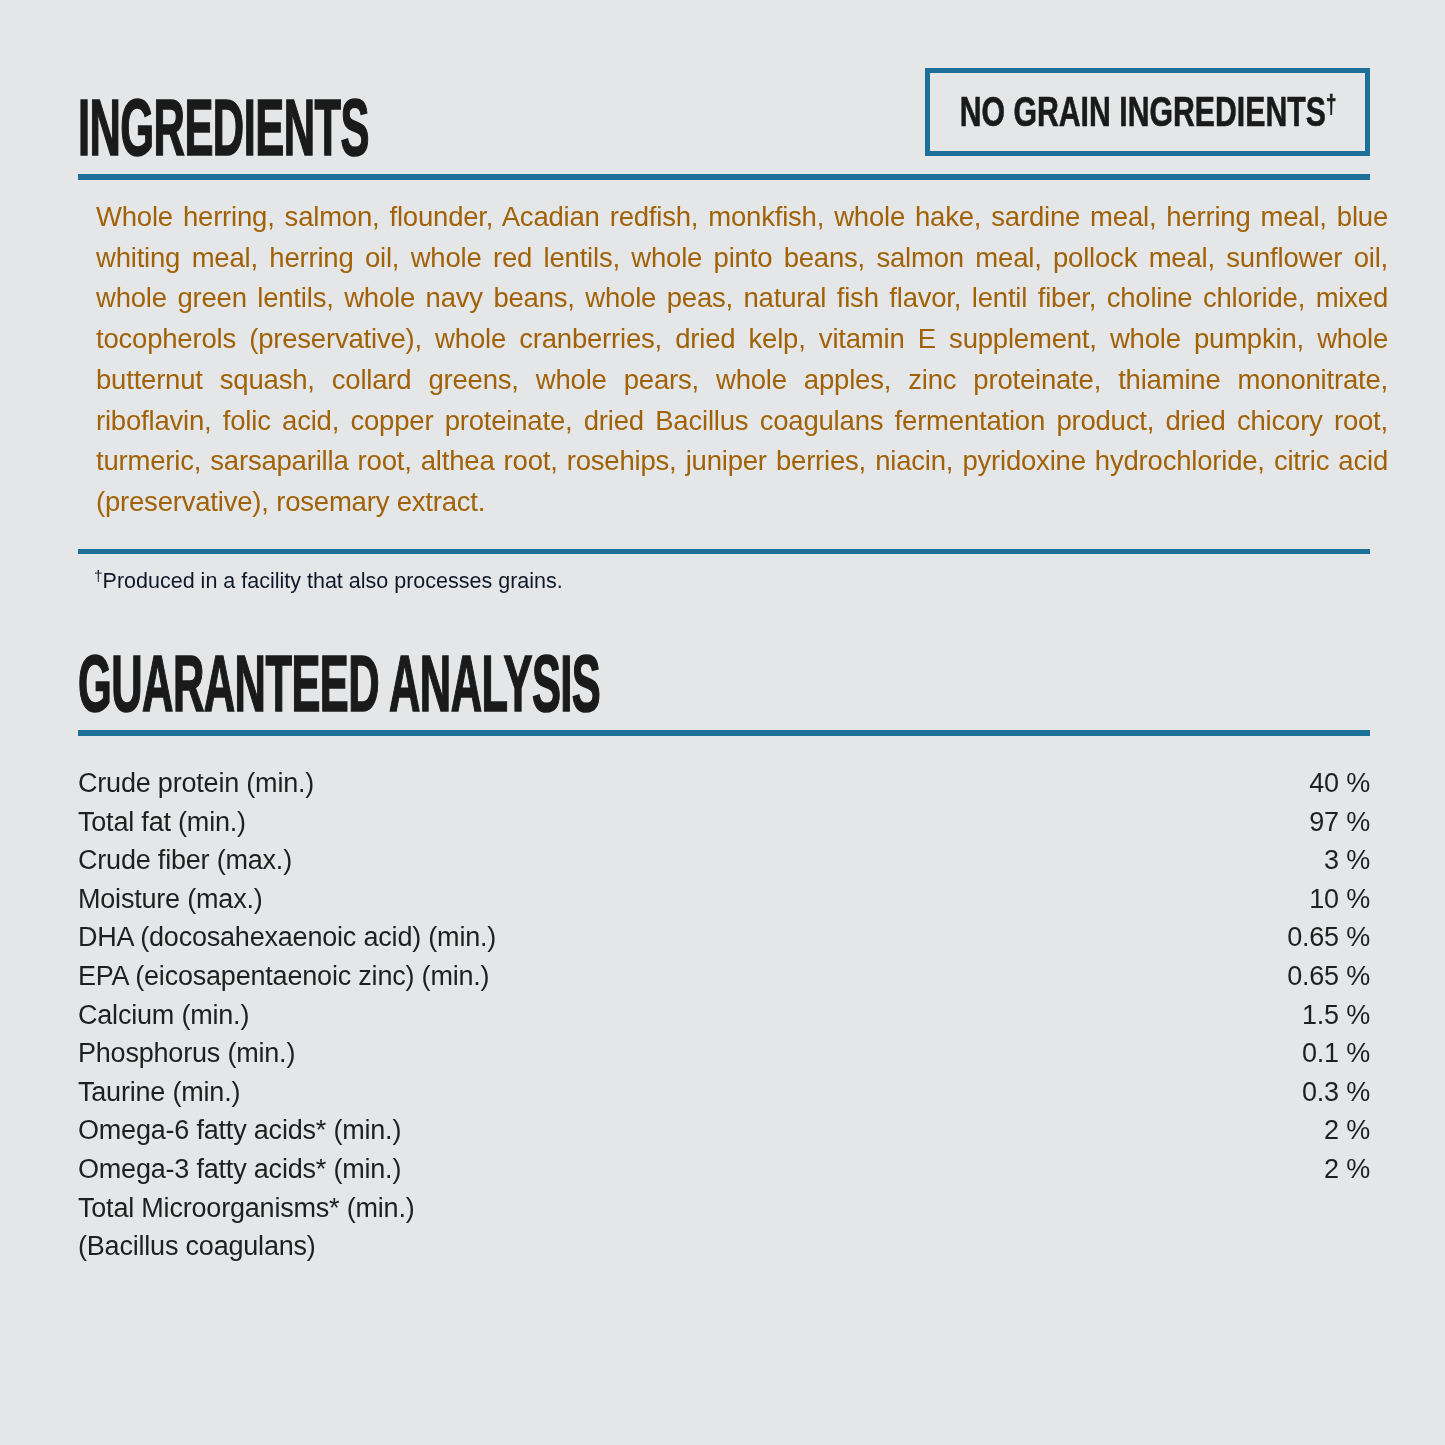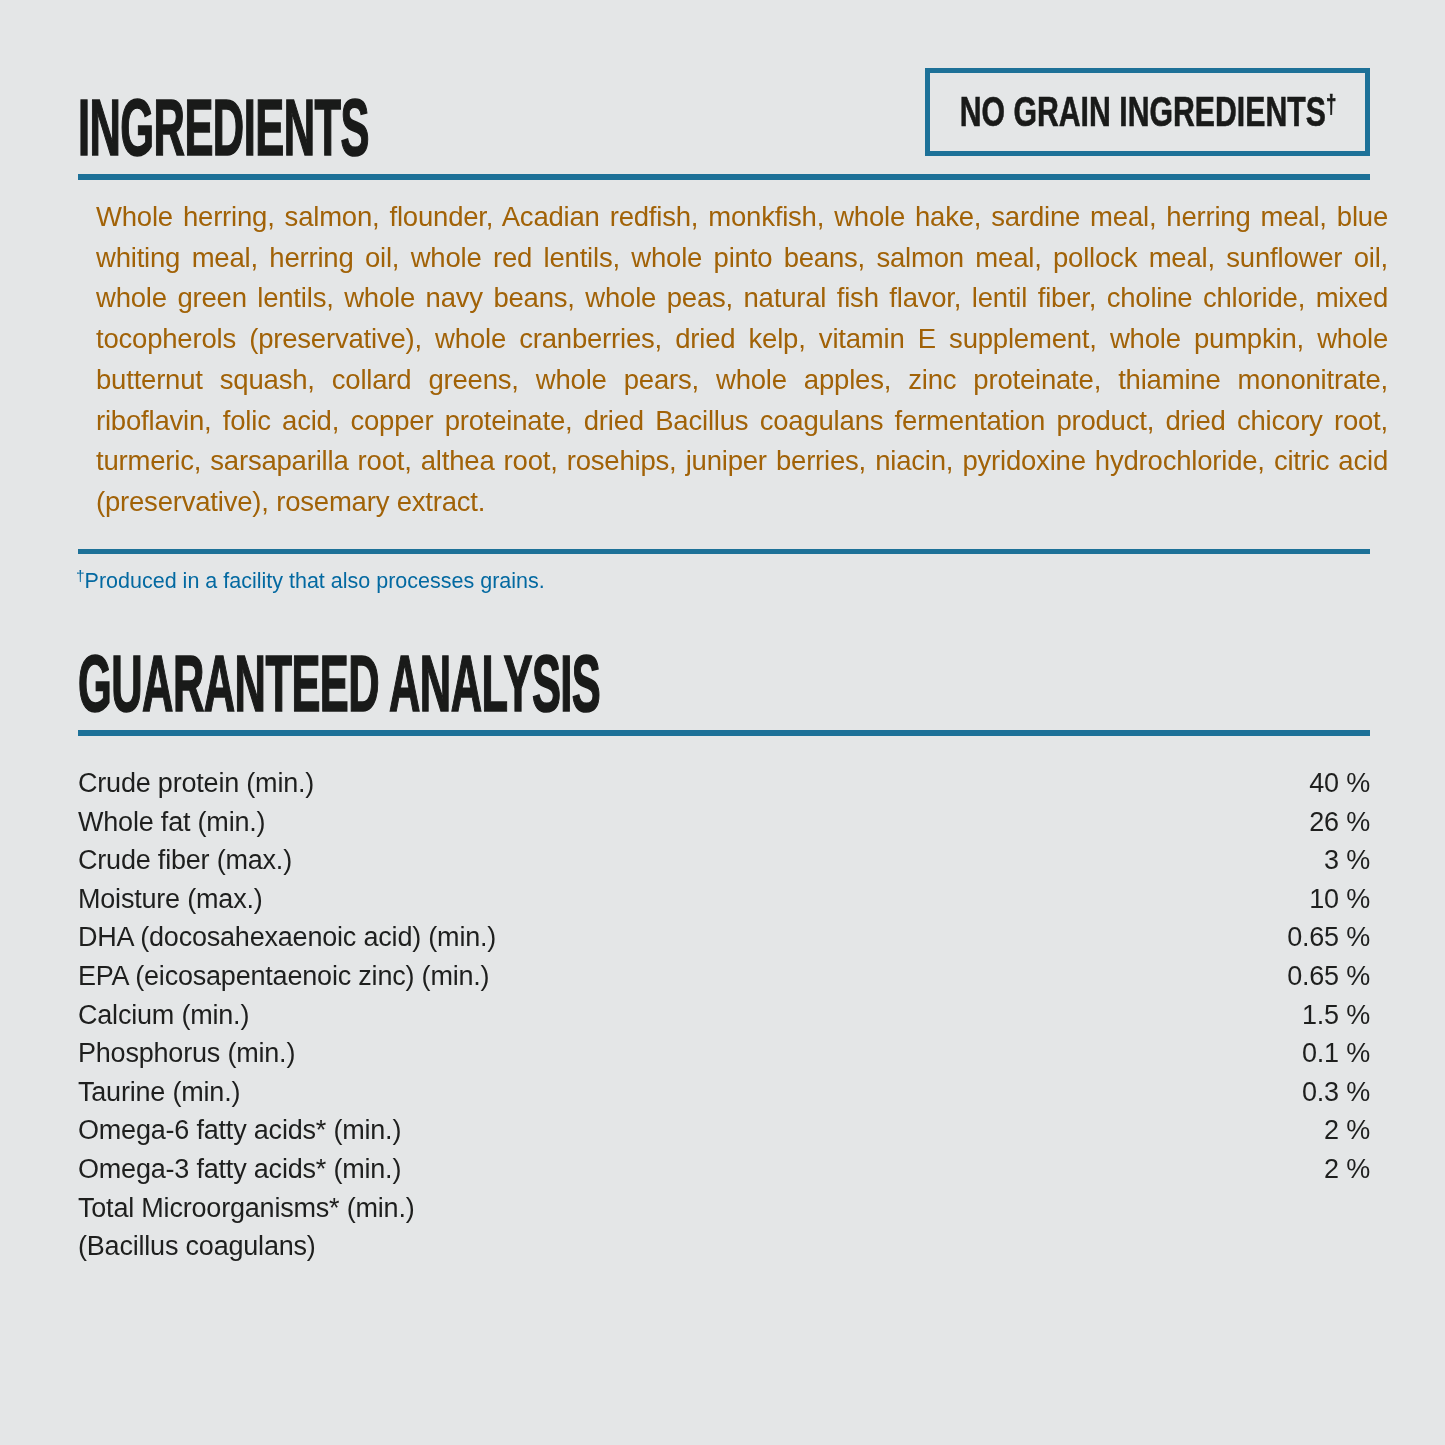--- a/index.html
+++ b/index.html
@@ -66,24 +66,24 @@
     width: 1292px;
     font-size: 27.5px;
     line-height: 40.7px;
     letter-spacing: -0.2px;
     text-align: justify;
     color: #a16207;
     margin-left: 32px;
   }
   #footnote {
     position: absolute;
-    left: 76px;
+    left: 94px;
     top: 567px;
     font-size: 21.5px;
-    color: #0369a1;
+    color: #0f172a;
     letter-spacing: 0;
   }
   #footnote .sup { vertical-align: 7px; font-size: 72%; }
   #analysis-table {
     position: absolute;
     left: 78px;
     top: 764px;
     width: 1292px;
     font-size: 27px;
     letter-spacing: -0.2px;
@@ -121,22 +121,22 @@
   <div class="heading" style="left:78px; top:644px;">GUARANTEED ANALYSIS</div>
 
   <div id="rule-analysis" class="rule"></div>
 
   <div id="analysis-table">
     <div class="analysis-row">
       <span class="label">Crude protein (min.)</span>
       <span class="value">40 %</span>
     </div>
     <div class="analysis-row">
-      <span class="label">Whole fat (min.)</span>
-      <span class="value">26 %</span>
+      <span class="label">Total fat (min.)</span>
+      <span class="value">97 %</span>
     </div>
     <div class="analysis-row">
       <span class="label">Crude fiber (max.)</span>
       <span class="value">3 %</span>
     </div>
     <div class="analysis-row">
       <span class="label">Moisture (max.)</span>
       <span class="value">10 %</span>
     </div>
     <div class="analysis-row">

